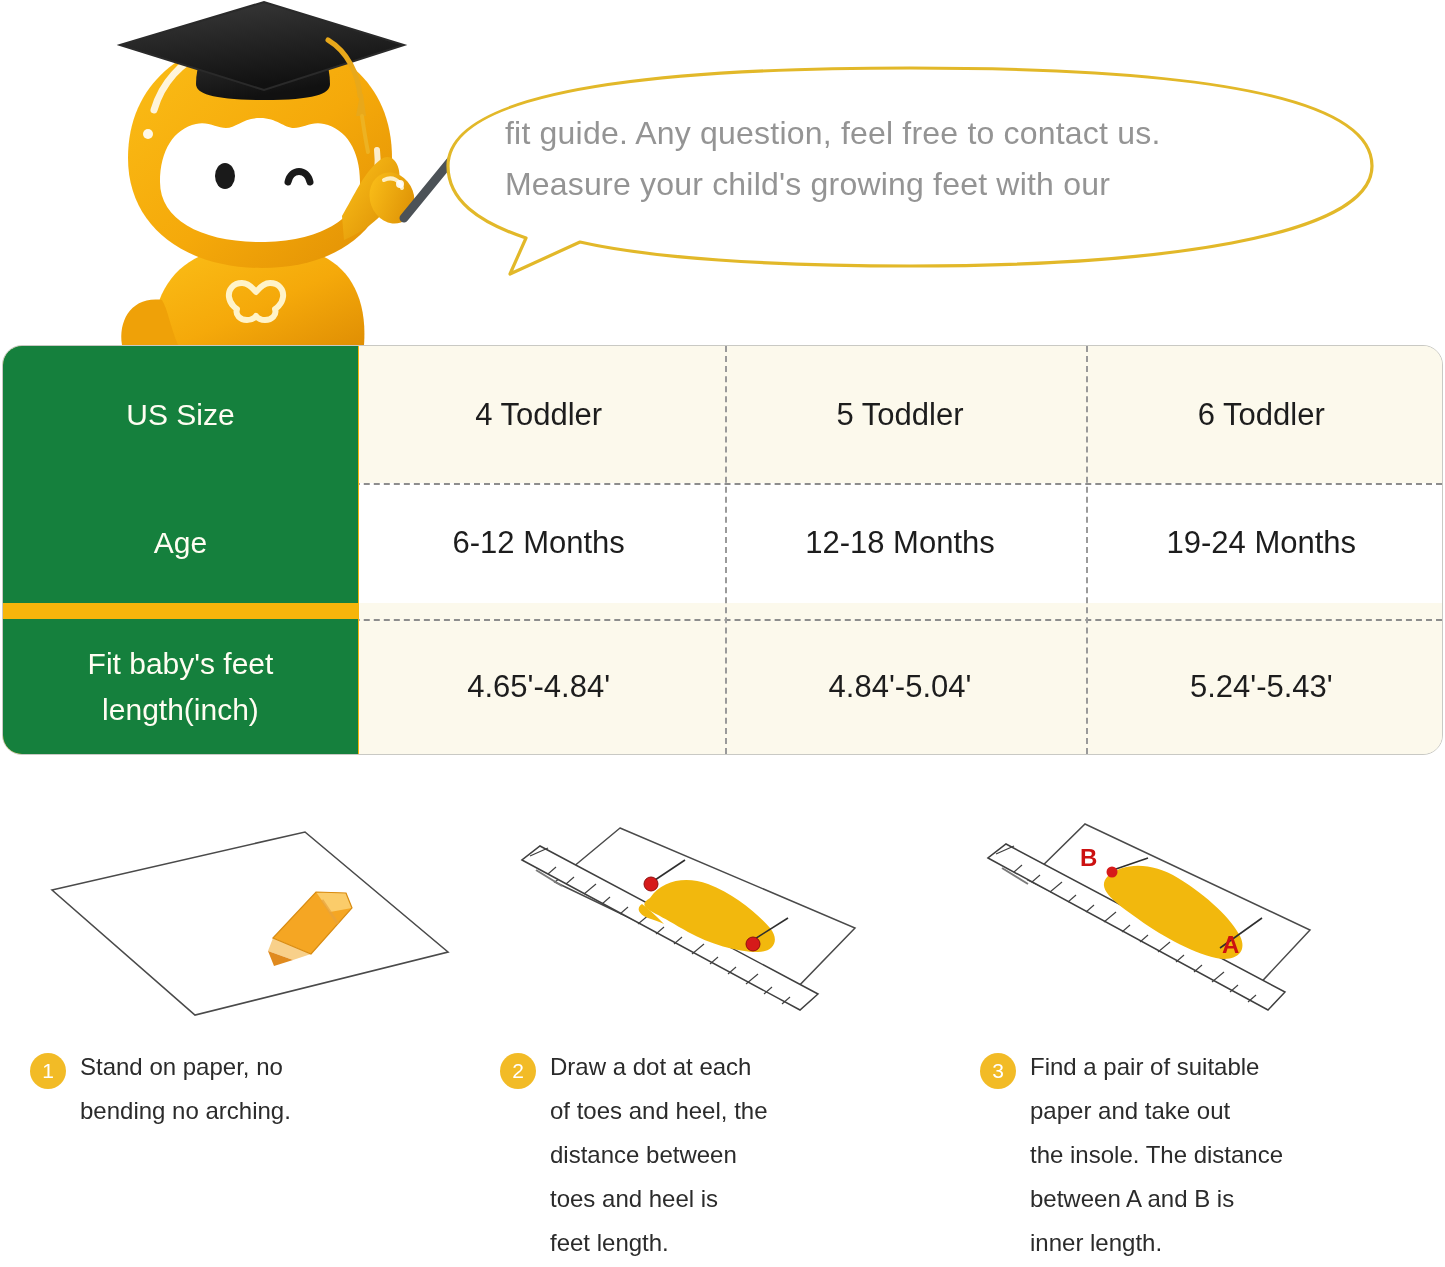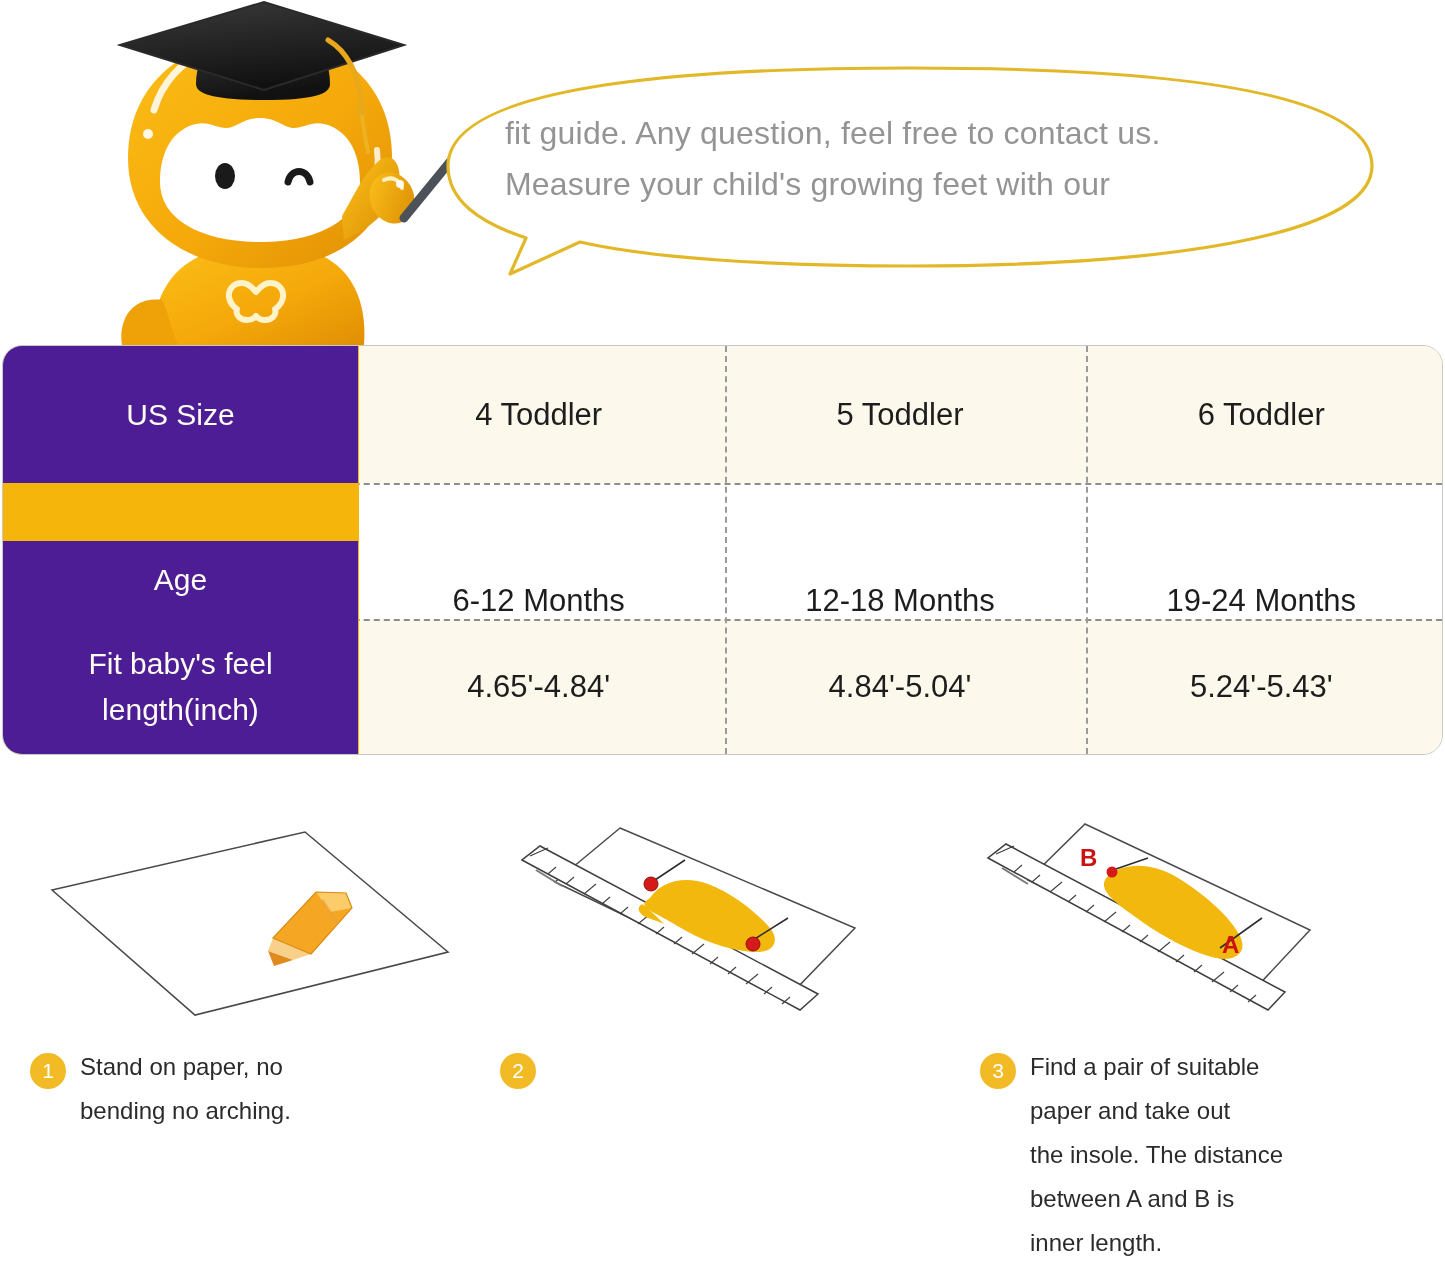--- a/index.html
+++ b/index.html
@@ -52,21 +52,21 @@
     background: #fcf9ec;
     overflow: hidden;
     box-sizing: border-box;
   }
   .trow {
     position: absolute;
     left: 0; width: 100%;
     display: flex;
   }
   #row-0 { top: 0;   height: 137px; background: #fcf9ec; }
-  #row-1 { top: 137px; height: 136px; background: #ffffff; align-items: flex-end; }
+  #row-1 { top: 137px; height: 120px; background: #ffffff; }
   #row-2 { top: 273px; height: 136px; background: #fcf9ec; }
 
   .rowline {
     position: absolute;
     left: 355px; right: 0;
     height: 0;
     border-top: 2px dashed #8d8d8d;
   }
   .rowline.full { left: 0; }
   #line-1 { top: 137px; }
@@ -77,30 +77,30 @@
     top: 0; bottom: 0;
     width: 0;
     border-left: 2px dashed #9a9a9a;
   }
   #col-1 { left: 722px; }
   #col-2 { left: 1083px; }
 
   .hdr-cell {
     width: 355px;
     flex: 0 0 355px;
-    background: #4c1d95;
+    background: #15803d;
     color: #fffdf2;
     display: flex;
     align-items: center;
     justify-content: center;
     text-align: center;
     font-size: 30px;
     line-height: 46px;
     box-sizing: border-box;
-    padding: 16px 12px;
+    padding: 4px 12px;
     position: relative;
     z-index: 3;
   }
   .data-cell {
     flex: 1 1 0;
     display: flex;
     align-items: center;
     justify-content: center;
     font-size: 31px;
     color: #1d1d1d;
@@ -262,21 +262,21 @@
   <div class="trow" id="row-1">
     <div class="hdr-cell">Age</div>
     <div class="data-cell">6-12 Months</div>
     <div class="data-cell">12-18 Months</div>
     <div class="data-cell">19-24 Months</div>
   </div>
 
   <div class="trow" id="row-2">
     <div class="hdr-cell">
       <span>
-        <span>Fit baby's feel</span><br>
+        <span>Fit baby's feet</span><br>
         <span>length(inch)</span>
       </span>
     </div>
     <div class="data-cell">4.65'-4.84'</div>
     <div class="data-cell">4.84'-5.04'</div>
     <div class="data-cell">5.24'-5.43'</div>
   </div>
 
   <div class="rowline full" id="line-1"></div>
   <div class="rowline full" id="line-2"></div>
@@ -336,20 +336,27 @@
       <path d="M150 78 c12 -18 36 -22 58 -14 c26 10 48 28 62 44 c10 12 4 24 -12 24 c-22 0 -48 -8 -70 -20 c-14 -8 -24 -14 -32 -18 c-12 -6 -16 -10 -6 -16 z" fill="#F2B80D"></path>
       <path d="M142 84 c-6 4 -4 10 6 14 c6 2 12 4 16 6 c-8 -8 -14 -14 -22 -20 z" fill="#F2B80D"></path>
 
       <line x1="152" y1="62" x2="185" y2="40" stroke="#2E2E2E" stroke-width="1.6"></line>
       <line x1="250" y1="122" x2="288" y2="98" stroke="#2E2E2E" stroke-width="1.6"></line>
       <circle cx="151" cy="64" r="7" fill="#D61A1A" stroke="#8F0E0E" stroke-width="1"></circle>
       <circle cx="253" cy="124" r="7" fill="#D61A1A" stroke="#8F0E0E" stroke-width="1"></circle>
     </svg>
     <div class="step-caption">
       <div class="badge">2</div>
+      <div class="step-text">
+        <span class="l">Draw a dot at each</span>
+        <span class="l">of toes and heel, the</span>
+        <span class="l">distance between</span>
+        <span class="l">toes and heel is</span>
+        <span class="l">feet length.</span>
+      </div>
     </div>
   </div>
 
   <div class="step" id="step-2">
     <svg class="step-illo" viewBox="0 0 440 205" xmlns="http://www.w3.org/2000/svg">
       <polygon points="105,4 330,110 272,172 48,60" fill="#FFFFFF" stroke="#4A4A4A" stroke-width="1.5"></polygon>
       <g>
         <polygon points="8,38 288,190 305,172 26,24" fill="#FFFFFF" stroke="#3F3F3F" stroke-width="1.5"></polygon>
         <path d="M16 34 L34 26" stroke="#3F3F3F" stroke-width="1.2"></path>
         <g stroke="#3F3F3F" stroke-width="1.1" fill="none">

